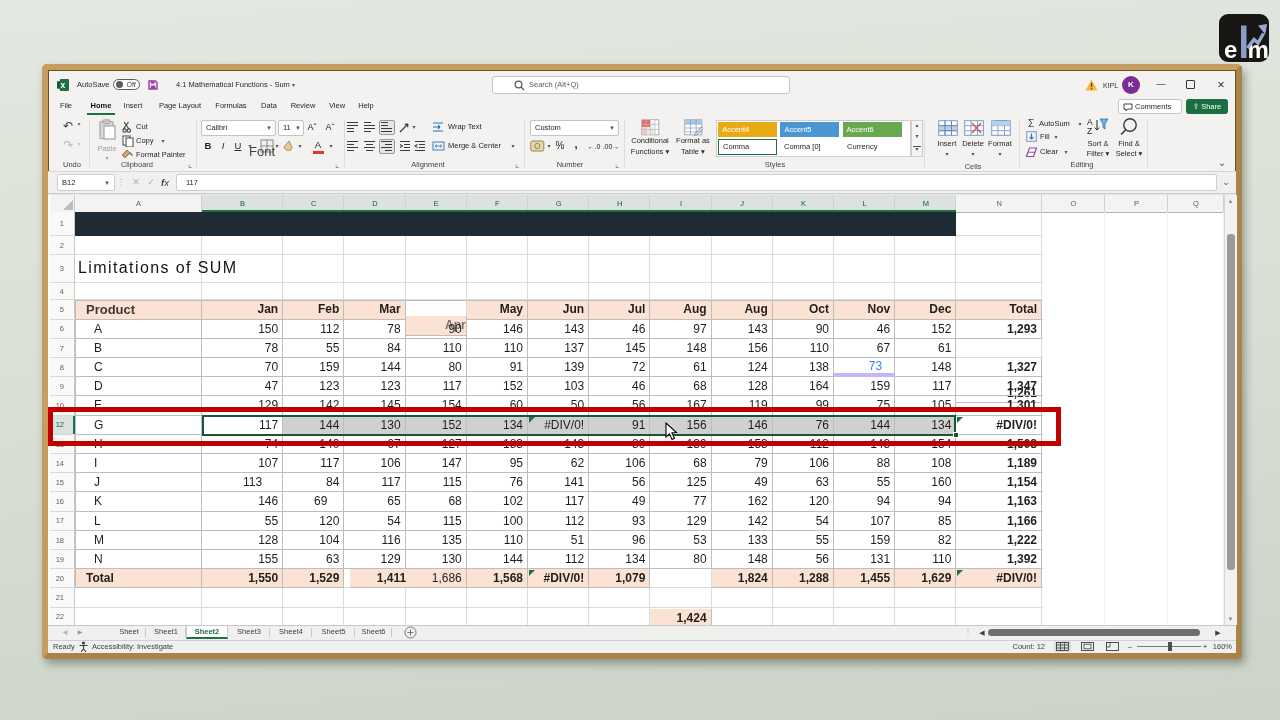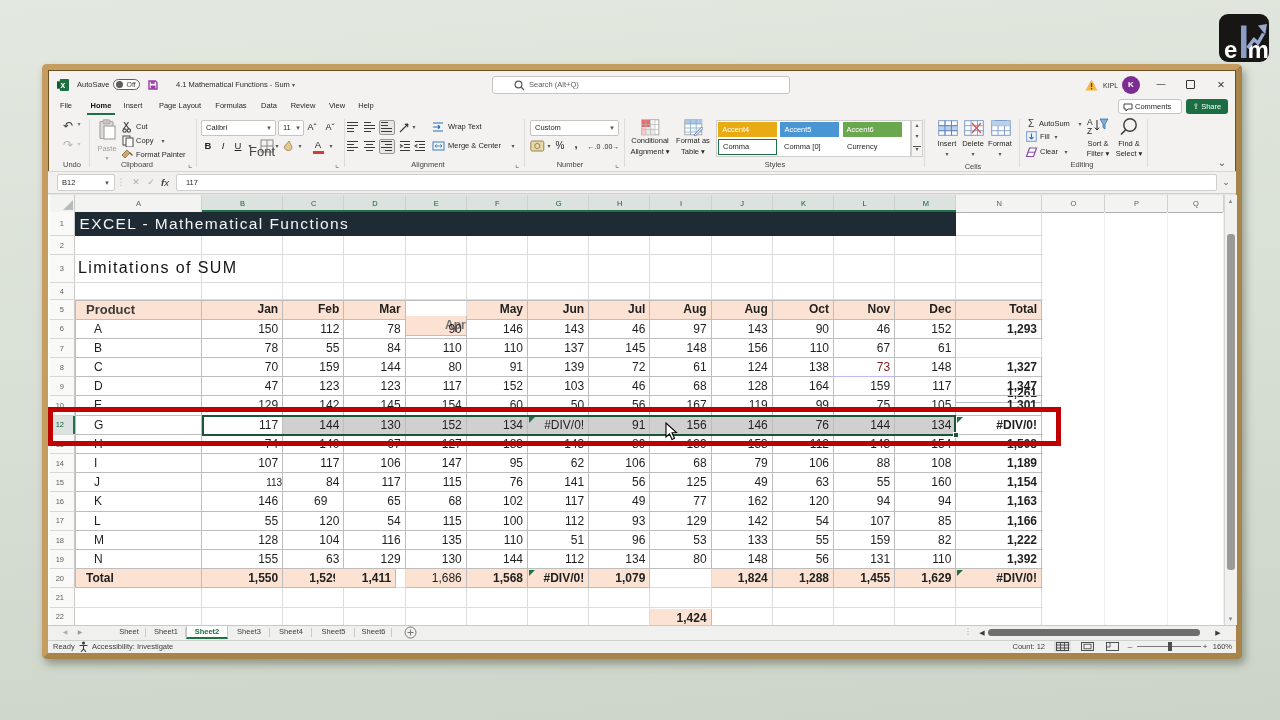--- a/index.html
+++ b/index.html
@@ -196,21 +196,21 @@
 <div class="t" style="font-size:9px;color:#777;font-weight:normal;line-height:11px;top:158.5px;left:417.0px;width:400px;text-align:center;">⌞</div>
 <svg class="a" style="left:641.0px;top:119.0px" width="19" height="17" viewBox="0 0 19 17">
     <rect x="0.8" y="0.8" width="17" height="15" fill="#fff" stroke="#a0a0a0" stroke-width="0.9"></rect>
 <rect x="1" y="1" width="8" height="7" fill="#e86a6a"></rect>
     <rect x="9.5" y="1" width="4" height="7" fill="#f2f2f2"></rect>
 <rect x="1" y="8.5" width="4" height="7" fill="#f8c8c8"></rect>
     <rect x="5.5" y="8.5" width="8" height="7" fill="#e8e8e8"></rect>
 <path d="M0.8 5.5 H18 M0.8 10.5 H18 M5 0.8 V16 M9.5 0.8 V16 M14 0.8 V16" stroke="#b8b8b8" stroke-width="0.7"></path>
   </svg>
 <div class="t" style="font-size:7.5px;color:#262626;font-weight:normal;line-height:9.5px;top:136.2px;left:450.0px;width:400px;text-align:center;">Conditional</div>
-<div class="t" style="font-size:7.5px;color:#262626;font-weight:normal;line-height:9.5px;top:146.8px;left:450.0px;width:400px;text-align:center;">Alignment ▾</div>
+<div class="t" style="font-size:7.5px;color:#262626;font-weight:normal;line-height:9.5px;top:146.8px;left:450.0px;width:400px;text-align:center;">Functions ▾</div>
 <svg class="a" style="left:684.0px;top:119.0px" width="19" height="17" viewBox="0 0 19 17">
     <rect x="0.8" y="0.8" width="17" height="15" fill="#fff" stroke="#a0a0a0" stroke-width="0.9"></rect>
 <rect x="1" y="1" width="17" height="4" fill="#a8c8e8"></rect>
 <path d="M0.8 5 H18 M0.8 9 H18 M0.8 13 H18 M6.5 0.8 V16 M12.2 0.8 V16" stroke="#88a8c8" stroke-width="0.8"></path>
 <path d="M10 16 L17.5 8 L19 9.5 L11.5 17 Z" fill="#e8f0f8" stroke="#5878a8" stroke-width="0.9"></path>
   </svg>
 <div class="t" style="font-size:7.5px;color:#262626;font-weight:normal;line-height:9.5px;top:136.2px;left:493.0px;width:400px;text-align:center;">Format as</div>
 <div class="t" style="font-size:7.5px;color:#262626;font-weight:normal;line-height:9.5px;top:146.8px;left:493.0px;width:400px;text-align:center;">Table ▾</div>
 <div class="a" style="left:716.0px;top:119.5px;width:195.0px;height:37.0px;background:#fff;border:1px solid #d0cecd"></div>
 <div class="a" style="left:718.2px;top:121.5px;width:59.0px;height:15.5px;background:#e9ab13"></div>
@@ -421,21 +421,20 @@
 <div class="a" style="left:27.0px;top:258.0px;width:968.0px;height:1.0px;background:#dcdcdc"></div>
 <div class="a" style="left:27.0px;top:277.2px;width:968.0px;height:1.0px;background:#dcdcdc"></div>
 <div class="a" style="left:27.0px;top:296.4px;width:968.0px;height:1.0px;background:#dcdcdc"></div>
 <div class="a" style="left:27.0px;top:315.6px;width:968.0px;height:1.0px;background:#dcdcdc"></div>
 <div class="a" style="left:27.0px;top:334.8px;width:968.0px;height:1.0px;background:#dcdcdc"></div>
 <div class="a" style="left:27.0px;top:354.0px;width:968.0px;height:1.0px;background:#dcdcdc"></div>
 <div class="a" style="left:27.0px;top:373.2px;width:968.0px;height:1.0px;background:#dcdcdc"></div>
 <div class="a" style="left:27.0px;top:392.4px;width:968.0px;height:1.0px;background:#dcdcdc"></div>
 <div class="a" style="left:27.0px;top:411.6px;width:968.0px;height:1.0px;background:#dcdcdc"></div>
 <div class="a" style="left:27.0px;top:17.0px;width:881.4px;height:24.0px;background:#1e2b35"></div>
-<div class="t" style="font-size:15.5px;color:#f2f4f5;font-weight:500;line-height:17.5px;top:19.8px;left:31.5px;letter-spacing:1.4px;">EXCEL - Mathematical Functions</div>
 <div class="t" style="font-size:16px;color:#131313;font-weight:500;line-height:18px;top:63.5px;left:30.0px;letter-spacing:1.4px;">Limitations of SUM</div>
 <div class="a" style="left:27.0px;top:105.2px;width:127.0px;height:19.4px;border-right:1px solid #bdbdbd;border-bottom:1px solid #bdbdbd;background:#fbe2d2;font-size:13px;color:#3b3b3b;display:flex;align-items:center;font-weight:bold;padding-left:11px;">Product</div>
 <div class="a" style="left:154.0px;top:105.2px;width:81.2px;height:19.4px;border-right:1px solid #bdbdbd;border-bottom:1px solid #bdbdbd;background:#fbe2d2;font-size:12px;color:#1f1f1f;display:flex;align-items:center;font-weight:bold;justify-content:flex-end;padding-right:4px;">Jan</div>
 <div class="a" style="left:235.2px;top:105.2px;width:61.2px;height:19.4px;border-right:1px solid #bdbdbd;border-bottom:1px solid #bdbdbd;background:#fbe2d2;font-size:12px;color:#1f1f1f;display:flex;align-items:center;font-weight:bold;justify-content:flex-end;padding-right:4px;">Feb</div>
 <div class="a" style="left:296.4px;top:105.2px;width:61.2px;height:19.4px;border-right:1px solid #bdbdbd;border-bottom:1px solid #bdbdbd;background:#fbe2d2;font-size:12px;color:#1f1f1f;display:flex;align-items:center;font-weight:bold;justify-content:flex-end;padding-right:4px;">Mar</div>
 <div class="a" style="left:357.6px;top:105.2px;width:61.2px;height:19.4px;border-right:1px solid #bdbdbd;border-bottom:1px solid #bdbdbd;background:#fbe2d2;font-size:12px;color:#737373;display:flex;align-items:center;font-weight:bold;justify-content:flex-end;padding-right:0;margin-top:16px;">Apr</div>
 <div class="a" style="left:418.8px;top:105.2px;width:61.2px;height:19.4px;border-right:1px solid #bdbdbd;border-bottom:1px solid #bdbdbd;background:#fbe2d2;font-size:12px;color:#1f1f1f;display:flex;align-items:center;font-weight:bold;justify-content:flex-end;padding-right:4px;">May</div>
 <div class="a" style="left:480.0px;top:105.2px;width:61.2px;height:19.4px;border-right:1px solid #bdbdbd;border-bottom:1px solid #bdbdbd;background:#fbe2d2;font-size:12px;color:#1f1f1f;display:flex;align-items:center;font-weight:bold;justify-content:flex-end;padding-right:4px;">Jun</div>
 <div class="a" style="left:541.2px;top:105.2px;width:61.2px;height:19.4px;border-right:1px solid #bdbdbd;border-bottom:1px solid #bdbdbd;background:#fbe2d2;font-size:12px;color:#1f1f1f;display:flex;align-items:center;font-weight:bold;justify-content:flex-end;padding-right:4px;">Jul</div>
 <div class="a" style="left:602.4px;top:105.2px;width:61.2px;height:19.4px;border-right:1px solid #bdbdbd;border-bottom:1px solid #bdbdbd;background:#fbe2d2;font-size:12px;color:#1f1f1f;display:flex;align-items:center;font-weight:bold;justify-content:flex-end;padding-right:4px;">Aug</div>
@@ -476,21 +475,21 @@
 <div class="a" style="left:154.0px;top:163.0px;width:81.2px;height:19.2px;border-right:1px solid #bdbdbd;border-bottom:1px solid #bdbdbd;font-size:12px;color:#1f1f1f;display:flex;align-items:center;justify-content:flex-end;padding-right:4px;">70</div>
 <div class="a" style="left:235.2px;top:163.0px;width:61.2px;height:19.2px;border-right:1px solid #bdbdbd;border-bottom:1px solid #bdbdbd;font-size:12px;color:#1f1f1f;display:flex;align-items:center;justify-content:flex-end;padding-right:4px;">159</div>
 <div class="a" style="left:296.4px;top:163.0px;width:61.2px;height:19.2px;border-right:1px solid #bdbdbd;border-bottom:1px solid #bdbdbd;font-size:12px;color:#1f1f1f;display:flex;align-items:center;justify-content:flex-end;padding-right:4px;">144</div>
 <div class="a" style="left:357.6px;top:163.0px;width:61.2px;height:19.2px;border-right:1px solid #bdbdbd;border-bottom:1px solid #bdbdbd;font-size:12px;color:#1f1f1f;display:flex;align-items:center;justify-content:flex-end;padding-right:4px;">80</div>
 <div class="a" style="left:418.8px;top:163.0px;width:61.2px;height:19.2px;border-right:1px solid #bdbdbd;border-bottom:1px solid #bdbdbd;font-size:12px;color:#1f1f1f;display:flex;align-items:center;justify-content:flex-end;padding-right:4px;">91</div>
 <div class="a" style="left:480.0px;top:163.0px;width:61.2px;height:19.2px;border-right:1px solid #bdbdbd;border-bottom:1px solid #bdbdbd;font-size:12px;color:#1f1f1f;display:flex;align-items:center;justify-content:flex-end;padding-right:4px;">139</div>
 <div class="a" style="left:541.2px;top:163.0px;width:61.2px;height:19.2px;border-right:1px solid #bdbdbd;border-bottom:1px solid #bdbdbd;font-size:12px;color:#1f1f1f;display:flex;align-items:center;justify-content:flex-end;padding-right:4px;">72</div>
 <div class="a" style="left:602.4px;top:163.0px;width:61.2px;height:19.2px;border-right:1px solid #bdbdbd;border-bottom:1px solid #bdbdbd;font-size:12px;color:#1f1f1f;display:flex;align-items:center;justify-content:flex-end;padding-right:4px;">61</div>
 <div class="a" style="left:663.6px;top:163.0px;width:61.2px;height:19.2px;border-right:1px solid #bdbdbd;border-bottom:1px solid #bdbdbd;font-size:12px;color:#1f1f1f;display:flex;align-items:center;justify-content:flex-end;padding-right:4px;">124</div>
 <div class="a" style="left:724.8px;top:163.0px;width:61.2px;height:19.2px;border-right:1px solid #bdbdbd;border-bottom:1px solid #bdbdbd;font-size:12px;color:#1f1f1f;display:flex;align-items:center;justify-content:flex-end;padding-right:4px;">138</div>
-<div class="a" style="left:786.0px;top:163.0px;width:61.2px;height:19.2px;border-right:1px solid #bdbdbd;border-bottom:1px solid #c4b5fd;font-size:12px;color:#7f1d1d;display:flex;align-items:center;justify-content:flex-end;padding-right:4px;">73</div>
+<div class="a" style="left:786.0px;top:163.0px;width:61.2px;height:19.2px;border-right:1px solid #bdbdbd;border-bottom:4px solid #c4b5fd;font-size:12px;color:#3b82f6;display:flex;align-items:center;justify-content:flex-end;padding-right:12px;">73</div>
 <div class="a" style="left:847.2px;top:163.0px;width:61.2px;height:19.2px;border-right:1px solid #bdbdbd;border-bottom:1px solid #bdbdbd;font-size:12px;color:#1f1f1f;display:flex;align-items:center;justify-content:flex-end;padding-right:4px;">148</div>
 <div class="a" style="left:908.4px;top:163.0px;width:85.6px;height:19.2px;border-right:1px solid #bdbdbd;border-bottom:1px solid #bdbdbd;font-size:12px;color:#1f1f1f;display:flex;align-items:center;font-weight:bold;justify-content:flex-end;padding-right:4px;">1,327</div>
 <div class="a" style="left:27.0px;top:182.2px;width:127.0px;height:19.2px;border-right:1px solid #bdbdbd;border-bottom:1px solid #bdbdbd;font-size:12px;color:#1f1f1f;display:flex;align-items:center;padding-left:19px;">D</div>
 <div class="a" style="left:154.0px;top:182.2px;width:81.2px;height:19.2px;border-right:1px solid #bdbdbd;border-bottom:1px solid #bdbdbd;font-size:12px;color:#1f1f1f;display:flex;align-items:center;justify-content:flex-end;padding-right:4px;">47</div>
 <div class="a" style="left:235.2px;top:182.2px;width:61.2px;height:19.2px;border-right:1px solid #bdbdbd;border-bottom:1px solid #bdbdbd;font-size:12px;color:#1f1f1f;display:flex;align-items:center;justify-content:flex-end;padding-right:4px;">123</div>
 <div class="a" style="left:296.4px;top:182.2px;width:61.2px;height:19.2px;border-right:1px solid #bdbdbd;border-bottom:1px solid #bdbdbd;font-size:12px;color:#1f1f1f;display:flex;align-items:center;justify-content:flex-end;padding-right:4px;">123</div>
 <div class="a" style="left:357.6px;top:182.2px;width:61.2px;height:19.2px;border-right:1px solid #bdbdbd;border-bottom:1px solid #bdbdbd;font-size:12px;color:#1f1f1f;display:flex;align-items:center;justify-content:flex-end;padding-right:4px;">117</div>
 <div class="a" style="left:418.8px;top:182.2px;width:61.2px;height:19.2px;border-right:1px solid #bdbdbd;border-bottom:1px solid #bdbdbd;font-size:12px;color:#1f1f1f;display:flex;align-items:center;justify-content:flex-end;padding-right:4px;">152</div>
 <div class="a" style="left:480.0px;top:182.2px;width:61.2px;height:19.2px;border-right:1px solid #bdbdbd;border-bottom:1px solid #bdbdbd;font-size:12px;color:#1f1f1f;display:flex;align-items:center;justify-content:flex-end;padding-right:4px;">103</div>
 <div class="a" style="left:541.2px;top:182.2px;width:61.2px;height:19.2px;border-right:1px solid #bdbdbd;border-bottom:1px solid #bdbdbd;font-size:12px;color:#1f1f1f;display:flex;align-items:center;justify-content:flex-end;padding-right:4px;">46</div>
@@ -550,21 +549,21 @@
 <div class="a" style="left:418.8px;top:259.0px;width:61.2px;height:19.2px;border-right:1px solid #bdbdbd;border-bottom:1px solid #bdbdbd;font-size:12px;color:#1f1f1f;display:flex;align-items:center;justify-content:flex-end;padding-right:4px;">95</div>
 <div class="a" style="left:480.0px;top:259.0px;width:61.2px;height:19.2px;border-right:1px solid #bdbdbd;border-bottom:1px solid #bdbdbd;font-size:12px;color:#1f1f1f;display:flex;align-items:center;justify-content:flex-end;padding-right:4px;">62</div>
 <div class="a" style="left:541.2px;top:259.0px;width:61.2px;height:19.2px;border-right:1px solid #bdbdbd;border-bottom:1px solid #bdbdbd;font-size:12px;color:#1f1f1f;display:flex;align-items:center;justify-content:flex-end;padding-right:4px;">106</div>
 <div class="a" style="left:602.4px;top:259.0px;width:61.2px;height:19.2px;border-right:1px solid #bdbdbd;border-bottom:1px solid #bdbdbd;font-size:12px;color:#1f1f1f;display:flex;align-items:center;justify-content:flex-end;padding-right:4px;">68</div>
 <div class="a" style="left:663.6px;top:259.0px;width:61.2px;height:19.2px;border-right:1px solid #bdbdbd;border-bottom:1px solid #bdbdbd;font-size:12px;color:#1f1f1f;display:flex;align-items:center;justify-content:flex-end;padding-right:4px;">79</div>
 <div class="a" style="left:724.8px;top:259.0px;width:61.2px;height:19.2px;border-right:1px solid #bdbdbd;border-bottom:1px solid #bdbdbd;font-size:12px;color:#1f1f1f;display:flex;align-items:center;justify-content:flex-end;padding-right:4px;">106</div>
 <div class="a" style="left:786.0px;top:259.0px;width:61.2px;height:19.2px;border-right:1px solid #bdbdbd;border-bottom:1px solid #bdbdbd;font-size:12px;color:#1f1f1f;display:flex;align-items:center;justify-content:flex-end;padding-right:4px;">88</div>
 <div class="a" style="left:847.2px;top:259.0px;width:61.2px;height:19.2px;border-right:1px solid #bdbdbd;border-bottom:1px solid #bdbdbd;font-size:12px;color:#1f1f1f;display:flex;align-items:center;justify-content:flex-end;padding-right:4px;">108</div>
 <div class="a" style="left:908.4px;top:259.0px;width:85.6px;height:19.2px;border-right:1px solid #bdbdbd;border-bottom:1px solid #bdbdbd;font-size:12px;color:#1f1f1f;display:flex;align-items:center;font-weight:bold;justify-content:flex-end;padding-right:4px;">1,189</div>
 <div class="a" style="left:27.0px;top:278.2px;width:127.0px;height:19.2px;border-right:1px solid #bdbdbd;border-bottom:1px solid #bdbdbd;font-size:12px;color:#1f1f1f;display:flex;align-items:center;padding-left:19px;">J</div>
-<div class="a" style="left:154.0px;top:278.2px;width:81.2px;height:19.2px;border-right:1px solid #bdbdbd;border-bottom:1px solid #bdbdbd;font-size:10px;color:#1f1f1f;display:flex;align-items:center;justify-content:flex-end;padding-right:0;">113</div>
+<div class="a" style="left:154.0px;top:278.2px;width:81.2px;height:19.2px;border-right:1px solid #bdbdbd;border-bottom:1px solid #bdbdbd;font-size:12px;color:#1f1f1f;display:flex;align-items:center;justify-content:flex-end;padding-right:20px;">113</div>
 <div class="a" style="left:235.2px;top:278.2px;width:61.2px;height:19.2px;border-right:1px solid #bdbdbd;border-bottom:1px solid #bdbdbd;font-size:12px;color:#1f1f1f;display:flex;align-items:center;justify-content:flex-end;padding-right:4px;">84</div>
 <div class="a" style="left:296.4px;top:278.2px;width:61.2px;height:19.2px;border-right:1px solid #bdbdbd;border-bottom:1px solid #bdbdbd;font-size:12px;color:#1f1f1f;display:flex;align-items:center;justify-content:flex-end;padding-right:4px;">117</div>
 <div class="a" style="left:357.6px;top:278.2px;width:61.2px;height:19.2px;border-right:1px solid #bdbdbd;border-bottom:1px solid #bdbdbd;font-size:12px;color:#1f1f1f;display:flex;align-items:center;justify-content:flex-end;padding-right:4px;">115</div>
 <div class="a" style="left:418.8px;top:278.2px;width:61.2px;height:19.2px;border-right:1px solid #bdbdbd;border-bottom:1px solid #bdbdbd;font-size:12px;color:#1f1f1f;display:flex;align-items:center;justify-content:flex-end;padding-right:4px;">76</div>
 <div class="a" style="left:480.0px;top:278.2px;width:61.2px;height:19.2px;border-right:1px solid #bdbdbd;border-bottom:1px solid #bdbdbd;font-size:12px;color:#1f1f1f;display:flex;align-items:center;justify-content:flex-end;padding-right:4px;">141</div>
 <div class="a" style="left:541.2px;top:278.2px;width:61.2px;height:19.2px;border-right:1px solid #bdbdbd;border-bottom:1px solid #bdbdbd;font-size:12px;color:#1f1f1f;display:flex;align-items:center;justify-content:flex-end;padding-right:4px;">56</div>
 <div class="a" style="left:602.4px;top:278.2px;width:61.2px;height:19.2px;border-right:1px solid #bdbdbd;border-bottom:1px solid #bdbdbd;font-size:12px;color:#1f1f1f;display:flex;align-items:center;justify-content:flex-end;padding-right:4px;">125</div>
 <div class="a" style="left:663.6px;top:278.2px;width:61.2px;height:19.2px;border-right:1px solid #bdbdbd;border-bottom:1px solid #bdbdbd;font-size:12px;color:#1f1f1f;display:flex;align-items:center;justify-content:flex-end;padding-right:4px;">49</div>
 <div class="a" style="left:724.8px;top:278.2px;width:61.2px;height:19.2px;border-right:1px solid #bdbdbd;border-bottom:1px solid #bdbdbd;font-size:12px;color:#1f1f1f;display:flex;align-items:center;justify-content:flex-end;padding-right:4px;">63</div>
 <div class="a" style="left:786.0px;top:278.2px;width:61.2px;height:19.2px;border-right:1px solid #bdbdbd;border-bottom:1px solid #bdbdbd;font-size:12px;color:#1f1f1f;display:flex;align-items:center;justify-content:flex-end;padding-right:4px;">55</div>
@@ -622,21 +621,21 @@
 <div class="a" style="left:541.2px;top:355.0px;width:61.2px;height:19.2px;border-right:1px solid #bdbdbd;border-bottom:1px solid #bdbdbd;font-size:12px;color:#1f1f1f;display:flex;align-items:center;justify-content:flex-end;padding-right:4px;">134</div>
 <div class="a" style="left:602.4px;top:355.0px;width:61.2px;height:19.2px;border-right:1px solid #bdbdbd;border-bottom:1px solid #bdbdbd;font-size:12px;color:#1f1f1f;display:flex;align-items:center;justify-content:flex-end;padding-right:4px;">80</div>
 <div class="a" style="left:663.6px;top:355.0px;width:61.2px;height:19.2px;border-right:1px solid #bdbdbd;border-bottom:1px solid #bdbdbd;font-size:12px;color:#1f1f1f;display:flex;align-items:center;justify-content:flex-end;padding-right:4px;">148</div>
 <div class="a" style="left:724.8px;top:355.0px;width:61.2px;height:19.2px;border-right:1px solid #bdbdbd;border-bottom:1px solid #bdbdbd;font-size:12px;color:#1f1f1f;display:flex;align-items:center;justify-content:flex-end;padding-right:4px;">56</div>
 <div class="a" style="left:786.0px;top:355.0px;width:61.2px;height:19.2px;border-right:1px solid #bdbdbd;border-bottom:1px solid #bdbdbd;font-size:12px;color:#1f1f1f;display:flex;align-items:center;justify-content:flex-end;padding-right:4px;">131</div>
 <div class="a" style="left:847.2px;top:355.0px;width:61.2px;height:19.2px;border-right:1px solid #bdbdbd;border-bottom:1px solid #bdbdbd;font-size:12px;color:#1f1f1f;display:flex;align-items:center;justify-content:flex-end;padding-right:4px;">110</div>
 <div class="a" style="left:908.4px;top:355.0px;width:85.6px;height:19.2px;border-right:1px solid #bdbdbd;border-bottom:1px solid #bdbdbd;font-size:12px;color:#1f1f1f;display:flex;align-items:center;font-weight:bold;justify-content:flex-end;padding-right:4px;">1,392</div>
 <div class="a" style="left:27.0px;top:374.2px;width:127.0px;height:19.2px;border-right:1px solid #bdbdbd;border-bottom:1px solid #bdbdbd;background:#fbe2d2;font-size:12px;color:#1f1f1f;display:flex;align-items:center;font-weight:bold;padding-left:11px;">Total</div>
 <div class="a" style="left:154.0px;top:374.2px;width:81.2px;height:19.2px;border-right:1px solid #bdbdbd;border-bottom:1px solid #bdbdbd;background:#fbe2d2;font-size:12px;color:#1f1f1f;display:flex;align-items:center;font-weight:bold;justify-content:flex-end;padding-right:4px;">1,550</div>
 <div class="a" style="left:235.2px;top:374.2px;width:61.2px;height:19.2px;border-right:1px solid #bdbdbd;border-bottom:1px solid #bdbdbd;background:#fbe2d2;font-size:12px;color:#1f1f1f;display:flex;align-items:center;font-weight:bold;justify-content:flex-end;padding-right:4px;">1,529</div>
-<div class="a" style="left:287px;top:374.2px;width:61.2px;height:19.2px;border-right:1px solid #bdbdbd;border-bottom:1px solid #bdbdbd;background:#fbe2d2;font-size:12px;color:#1f1f1f;display:flex;align-items:center;font-weight:bold;justify-content:flex-end;padding-right:4px;">1,411</div>
+<div class="a" style="left:302px;top:374.2px;width:61.2px;height:19.2px;border-right:1px solid #bdbdbd;border-bottom:1px solid #bdbdbd;background:#fbe2d2;font-size:12px;color:#1f1f1f;display:flex;align-items:center;font-weight:bold;justify-content:flex-end;padding-right:4px;">1,411</div>
 <div class="a" style="left:357.6px;top:374.2px;width:61.2px;height:19.2px;border-right:1px solid #bdbdbd;border-bottom:1px solid #bdbdbd;background:#fbe2d2;font-size:12px;color:#1f1f1f;display:flex;align-items:center;font-weight:normal;justify-content:flex-end;padding-right:4px;">1,686</div>
 <div class="a" style="left:418.8px;top:374.2px;width:61.2px;height:19.2px;border-right:1px solid #bdbdbd;border-bottom:1px solid #bdbdbd;background:#fbe2d2;font-size:12px;color:#1f1f1f;display:flex;align-items:center;font-weight:bold;justify-content:flex-end;padding-right:4px;">1,568</div>
 <div class="a" style="left:480.0px;top:374.2px;width:61.2px;height:19.2px;border-right:1px solid #bdbdbd;border-bottom:1px solid #bdbdbd;background:#fbe2d2;font-size:12px;color:#1f1f1f;display:flex;align-items:center;font-weight:bold;justify-content:flex-end;padding-right:4px;">#DIV/0!</div>
 <div class="a" style="left:541.2px;top:374.2px;width:61.2px;height:19.2px;border-right:1px solid #bdbdbd;border-bottom:1px solid #bdbdbd;background:#fbe2d2;font-size:12px;color:#1f1f1f;display:flex;align-items:center;font-weight:bold;justify-content:flex-end;padding-right:4px;">1,079</div>
 <div class="a" style="left:602.4px;top:374.2px;width:61.2px;height:19.2px;border-right:1px solid #bdbdbd;border-bottom:1px solid #bdbdbd;background:#fbe2d2;font-size:12px;color:#1f1f1f;display:flex;align-items:center;font-weight:bold;justify-content:flex-end;padding-right:4px;margin-top:40px;">1,424</div>
 <div class="a" style="left:663.6px;top:374.2px;width:61.2px;height:19.2px;border-right:1px solid #bdbdbd;border-bottom:1px solid #bdbdbd;background:#fbe2d2;font-size:12px;color:#1f1f1f;display:flex;align-items:center;font-weight:bold;justify-content:flex-end;padding-right:4px;">1,824</div>
 <div class="a" style="left:724.8px;top:374.2px;width:61.2px;height:19.2px;border-right:1px solid #bdbdbd;border-bottom:1px solid #bdbdbd;background:#fbe2d2;font-size:12px;color:#1f1f1f;display:flex;align-items:center;font-weight:bold;justify-content:flex-end;padding-right:4px;">1,288</div>
 <div class="a" style="left:786.0px;top:374.2px;width:61.2px;height:19.2px;border-right:1px solid #bdbdbd;border-bottom:1px solid #bdbdbd;background:#fbe2d2;font-size:12px;color:#1f1f1f;display:flex;align-items:center;font-weight:bold;justify-content:flex-end;padding-right:4px;">1,455</div>
 <div class="a" style="left:847.2px;top:374.2px;width:61.2px;height:19.2px;border-right:1px solid #bdbdbd;border-bottom:1px solid #bdbdbd;background:#fbe2d2;font-size:12px;color:#1f1f1f;display:flex;align-items:center;font-weight:bold;justify-content:flex-end;padding-right:4px;">1,629</div>
 <div class="a" style="left:908.4px;top:374.2px;width:85.6px;height:19.2px;border-right:1px solid #bdbdbd;border-bottom:1px solid #bdbdbd;background:#fbe2d2;font-size:12px;color:#1f1f1f;display:flex;align-items:center;font-weight:bold;justify-content:flex-end;padding-right:4px;">#DIV/0!</div>

